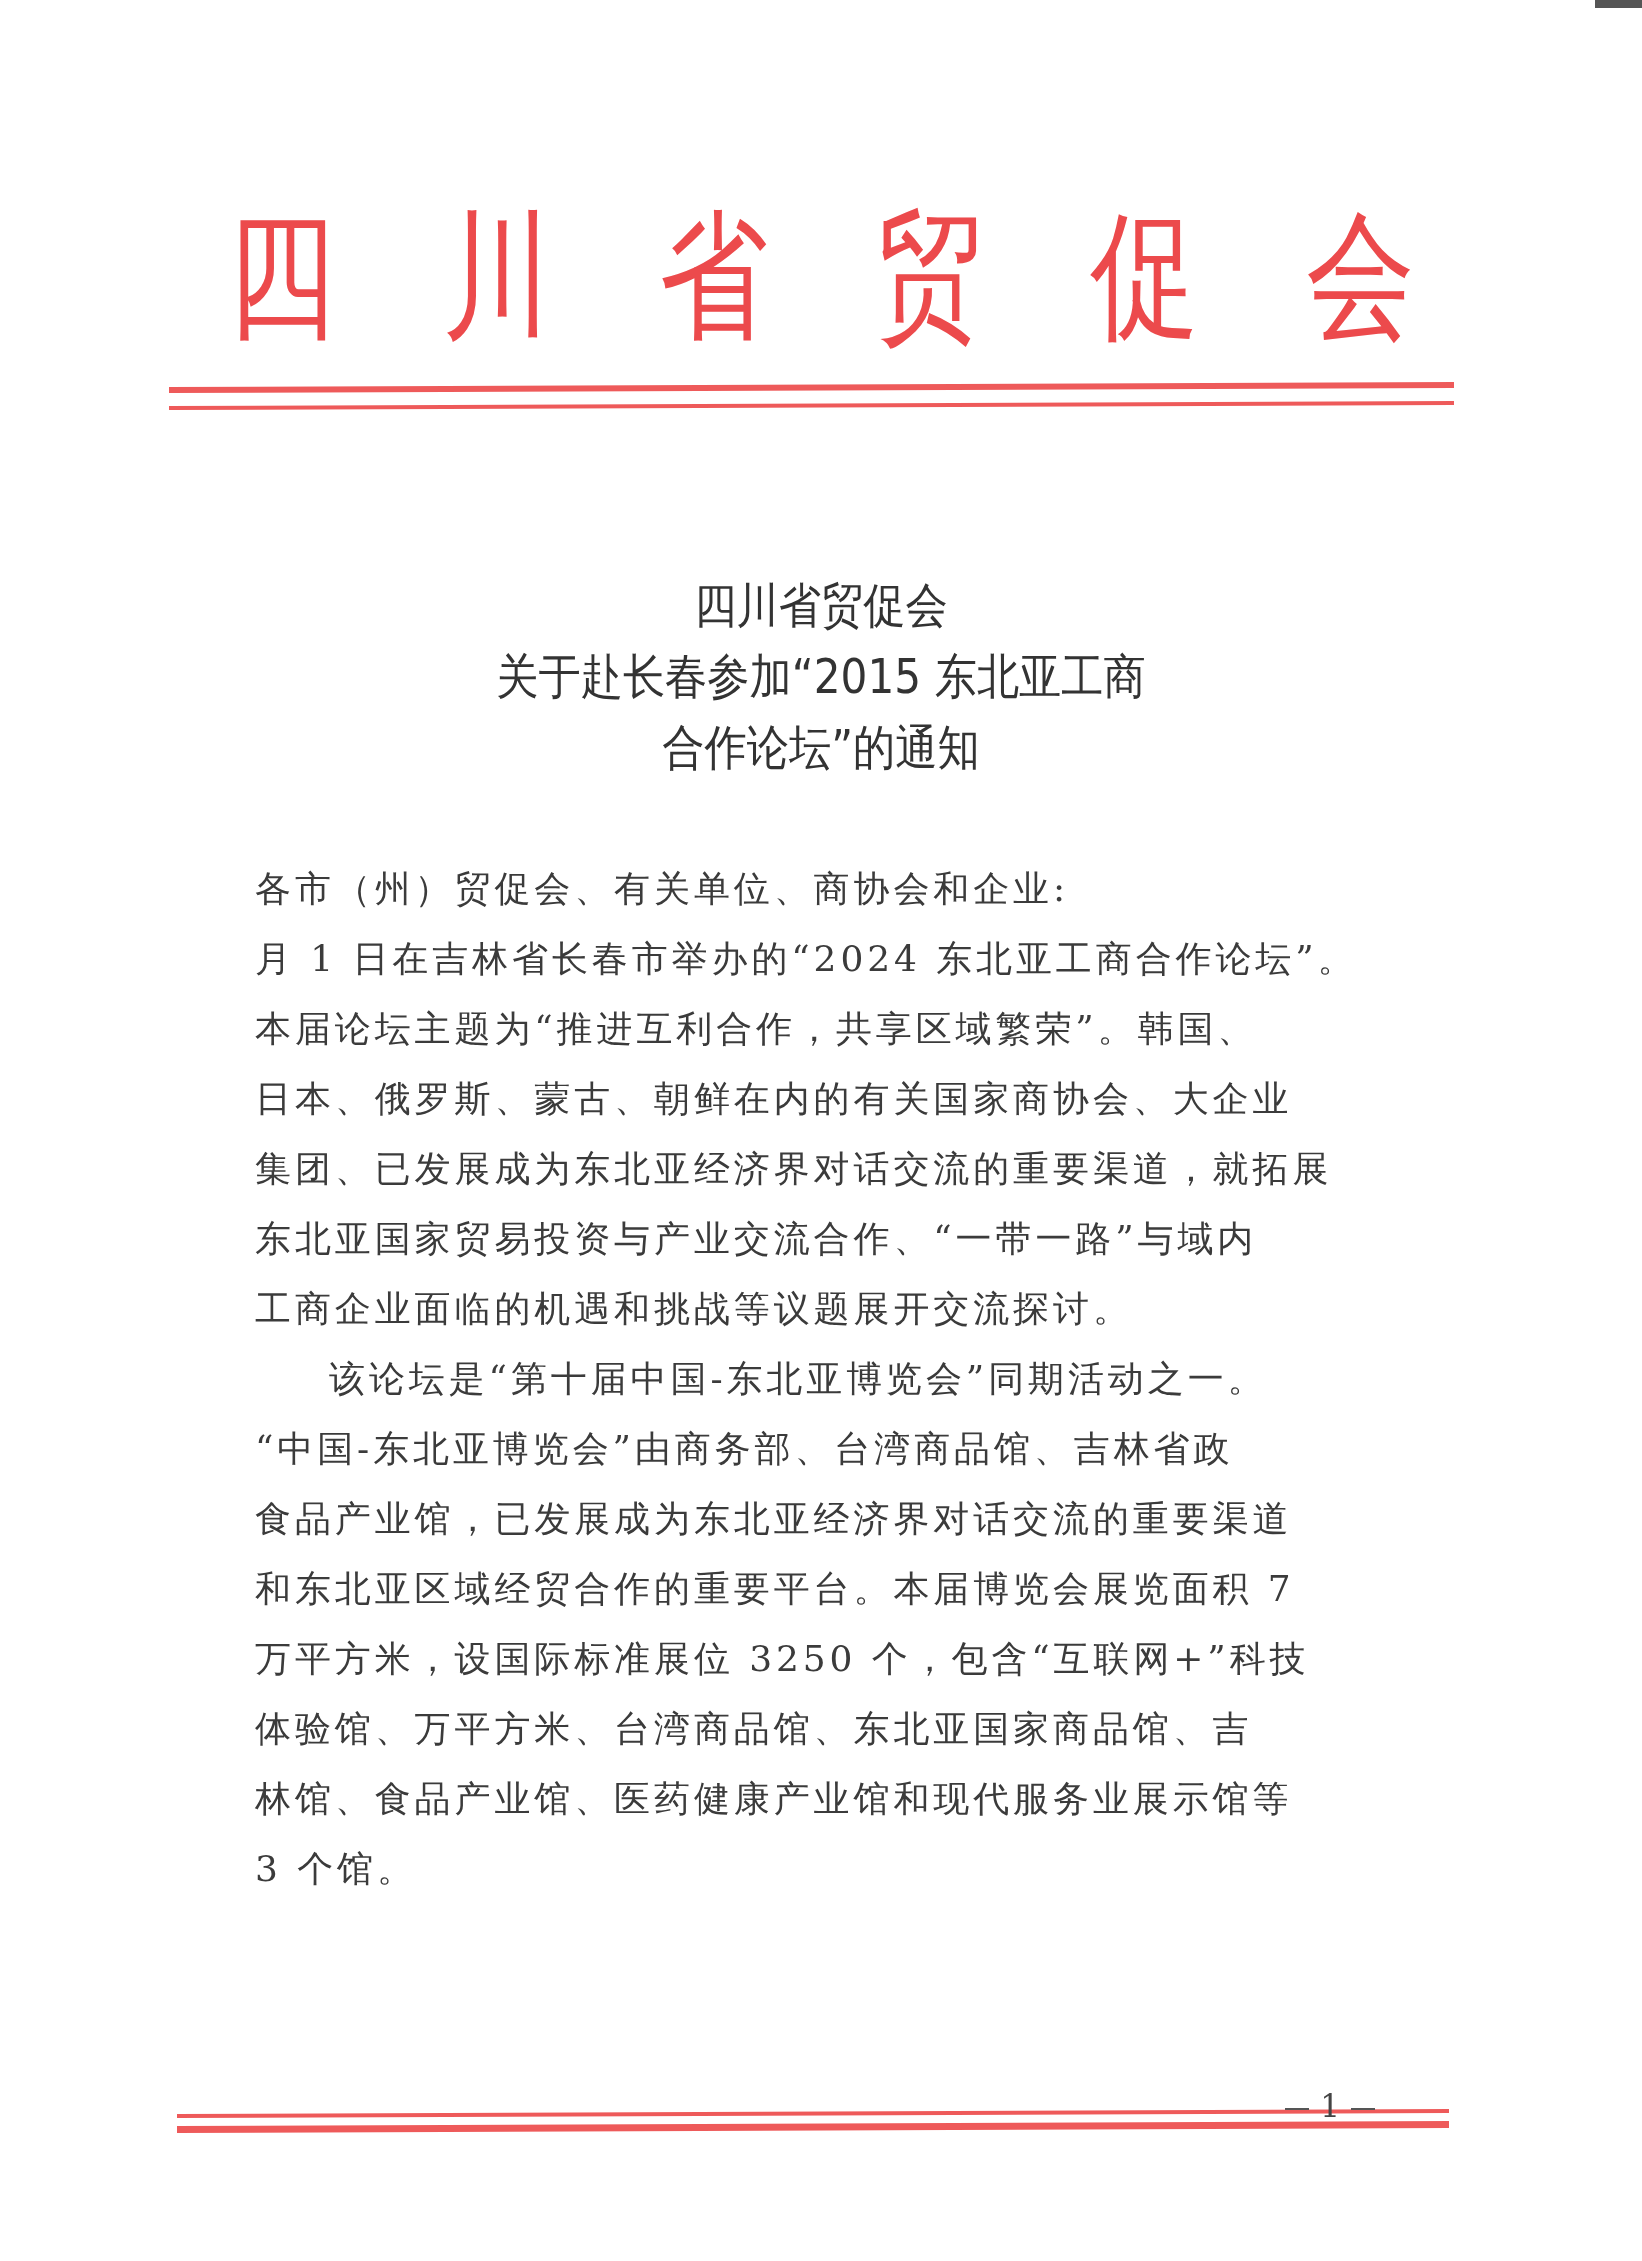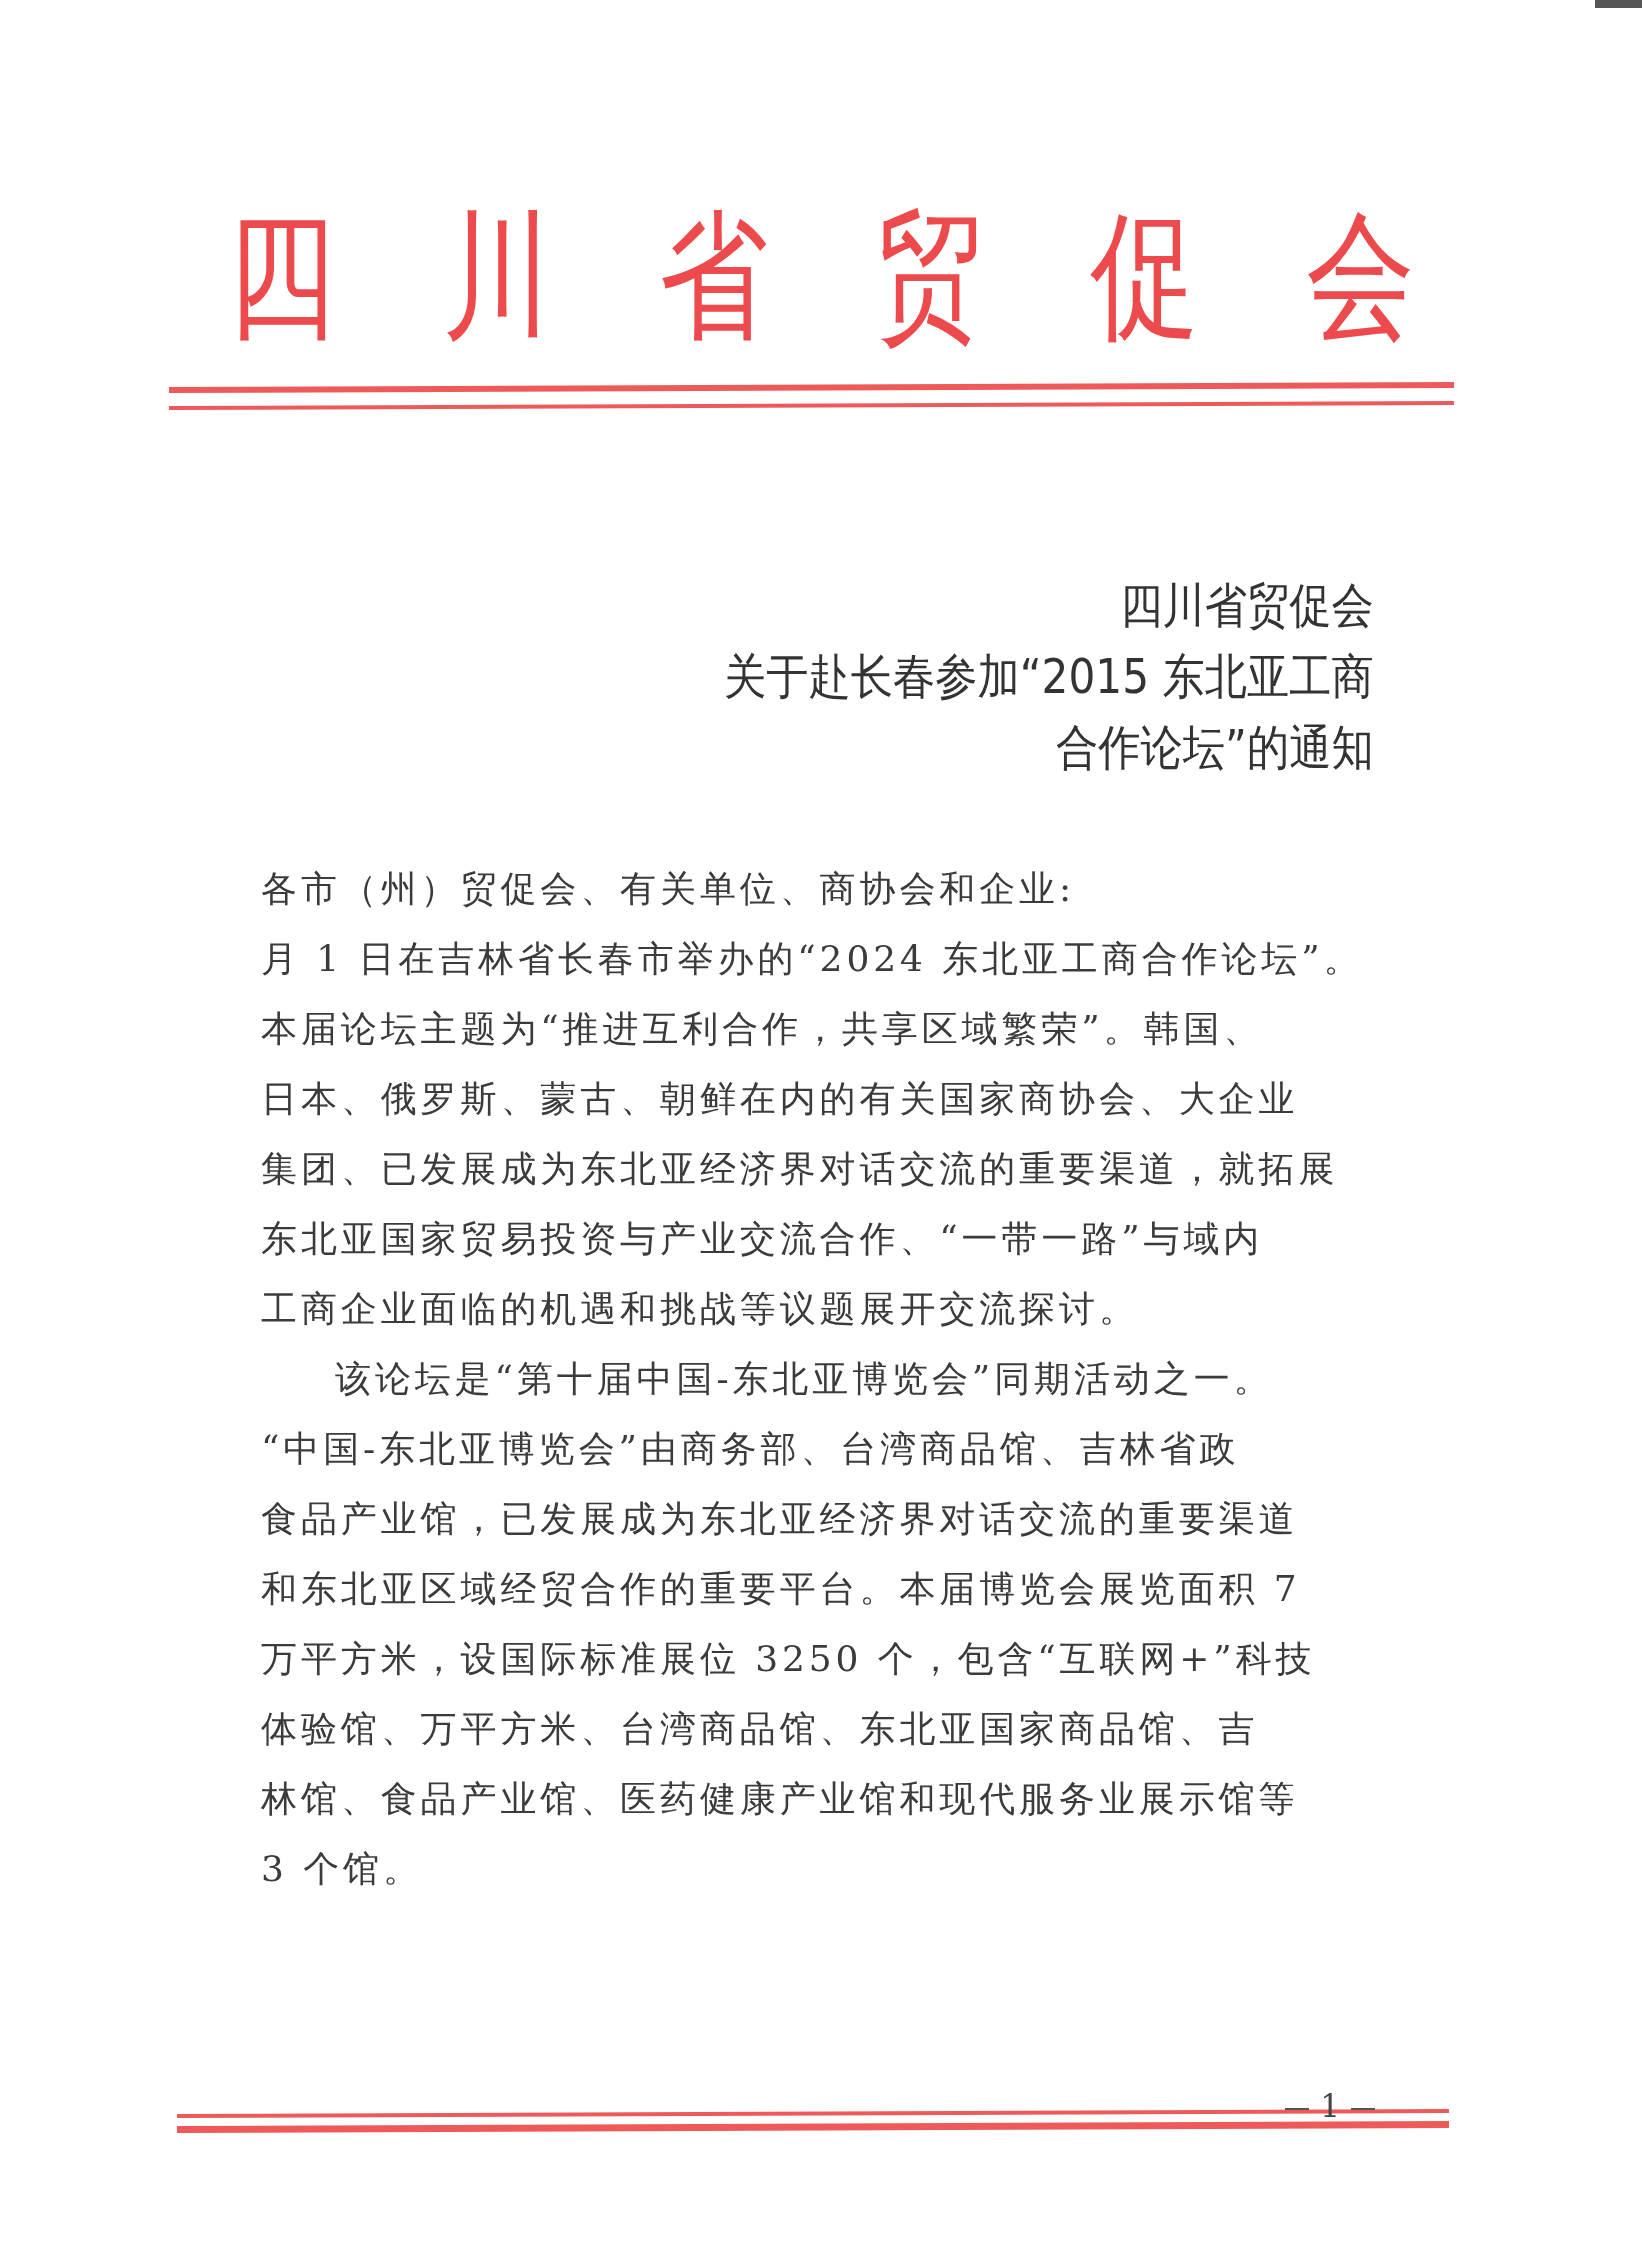--- a/index.html
+++ b/index.html
@@ -71,33 +71,33 @@
       height: 2.6px;
       background: #555555;
       margin-top: 5.2px;
     }
 
     .title-block {
       position: absolute;
       left: 193px;
       top: 570px;
       width: 1256px;
-      text-align: right;
+      text-align: center;
       color: #333333;
       font-family: "DejaVu Sans", "Liberation Sans", sans-serif;
       font-size: 48px;
       line-height: 71px;
     }
     .title-block div {
       transform: scaleX(0.88);
     }
 
     .body-text {
       position: absolute;
-      left: 261px;
+      left: 255px;
       top: 854px;
       width: 1121px;
       color: #3b3b3b;
       font-family: "DejaVu Serif", "Liberation Serif", serif;
       font-size: 36px;
       line-height: 70px;
       letter-spacing: 3.9px;
     }
     .body-text p {
       margin: 0;

